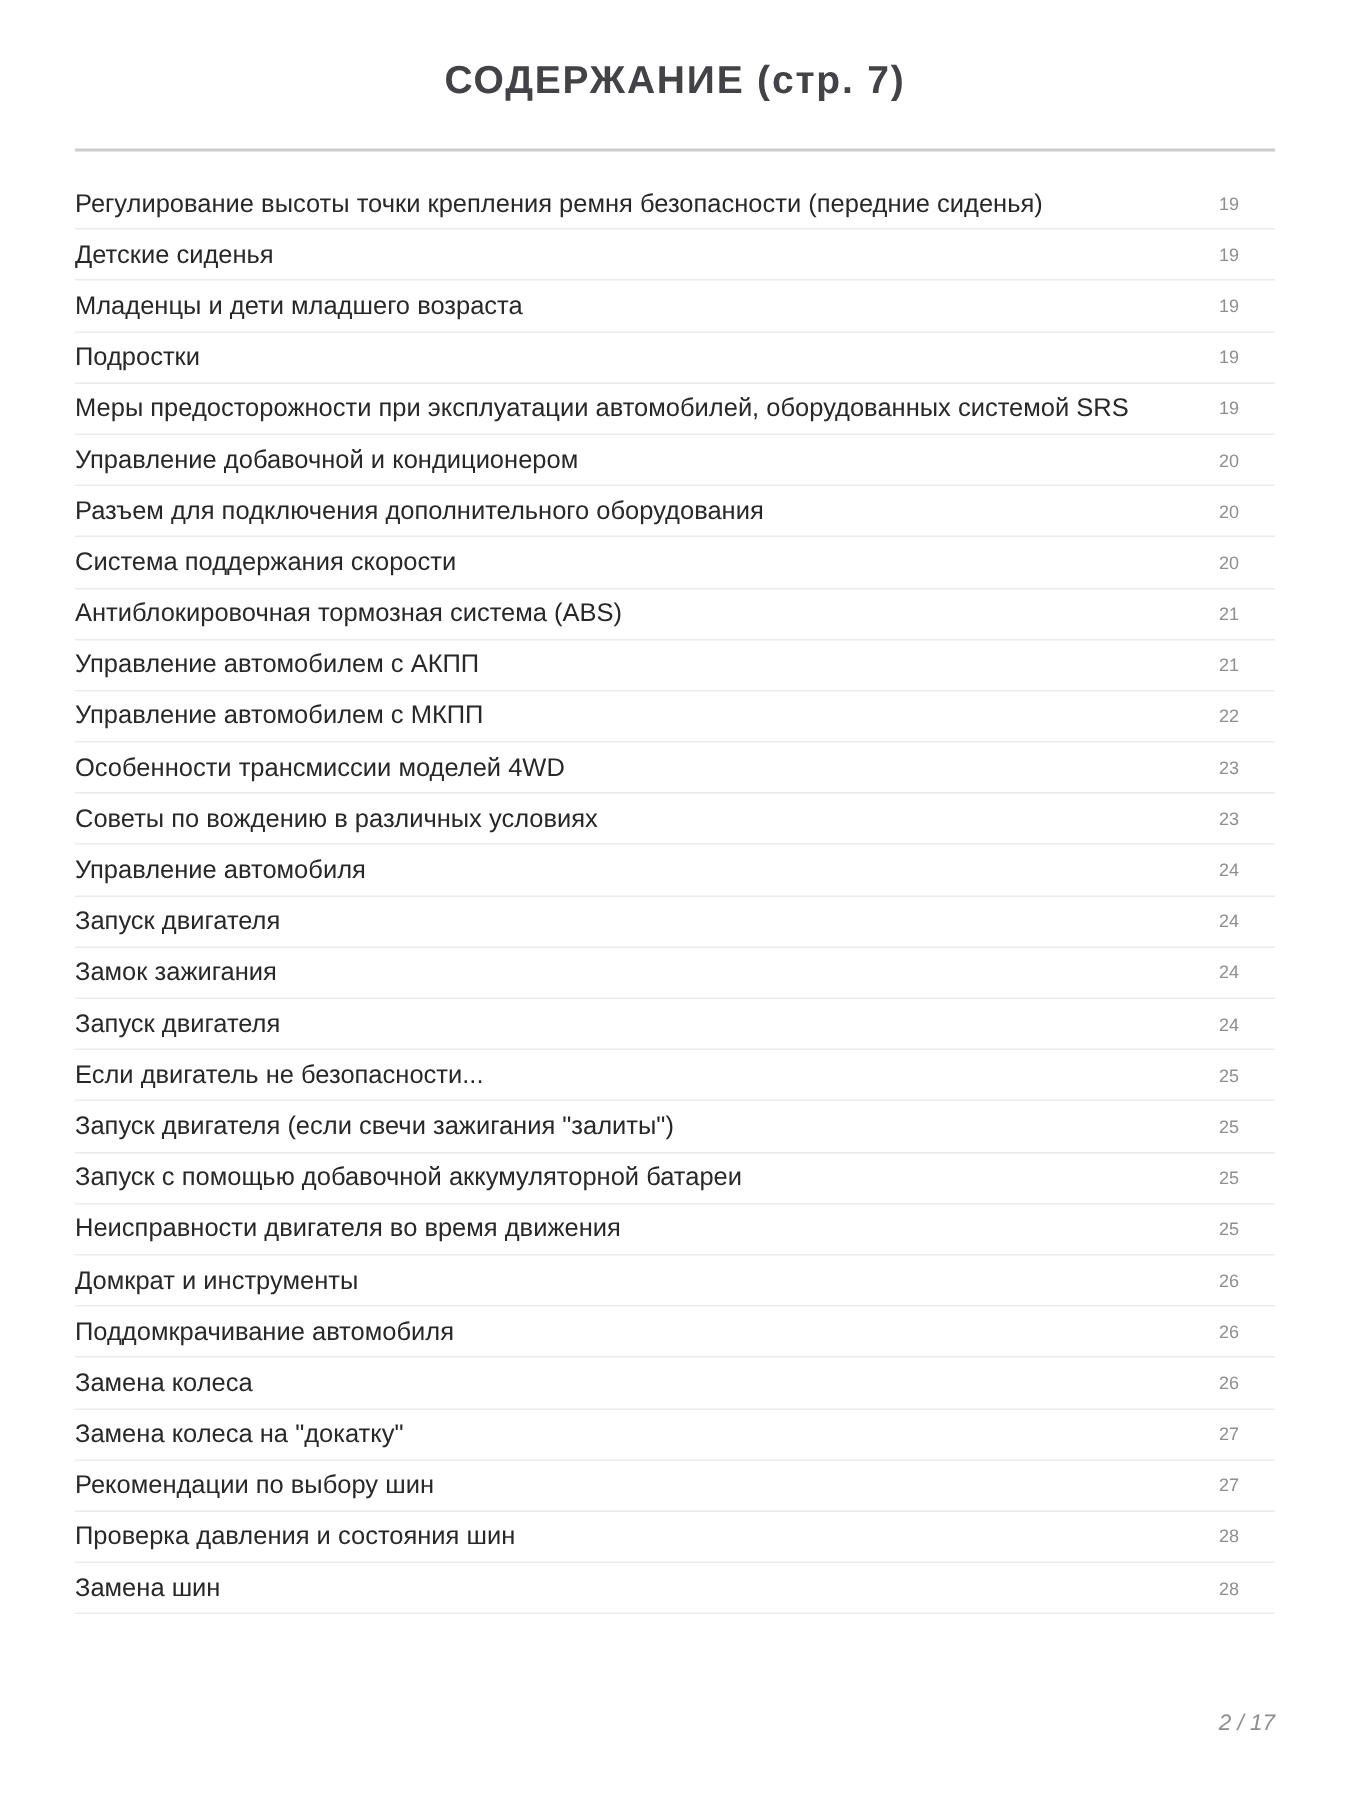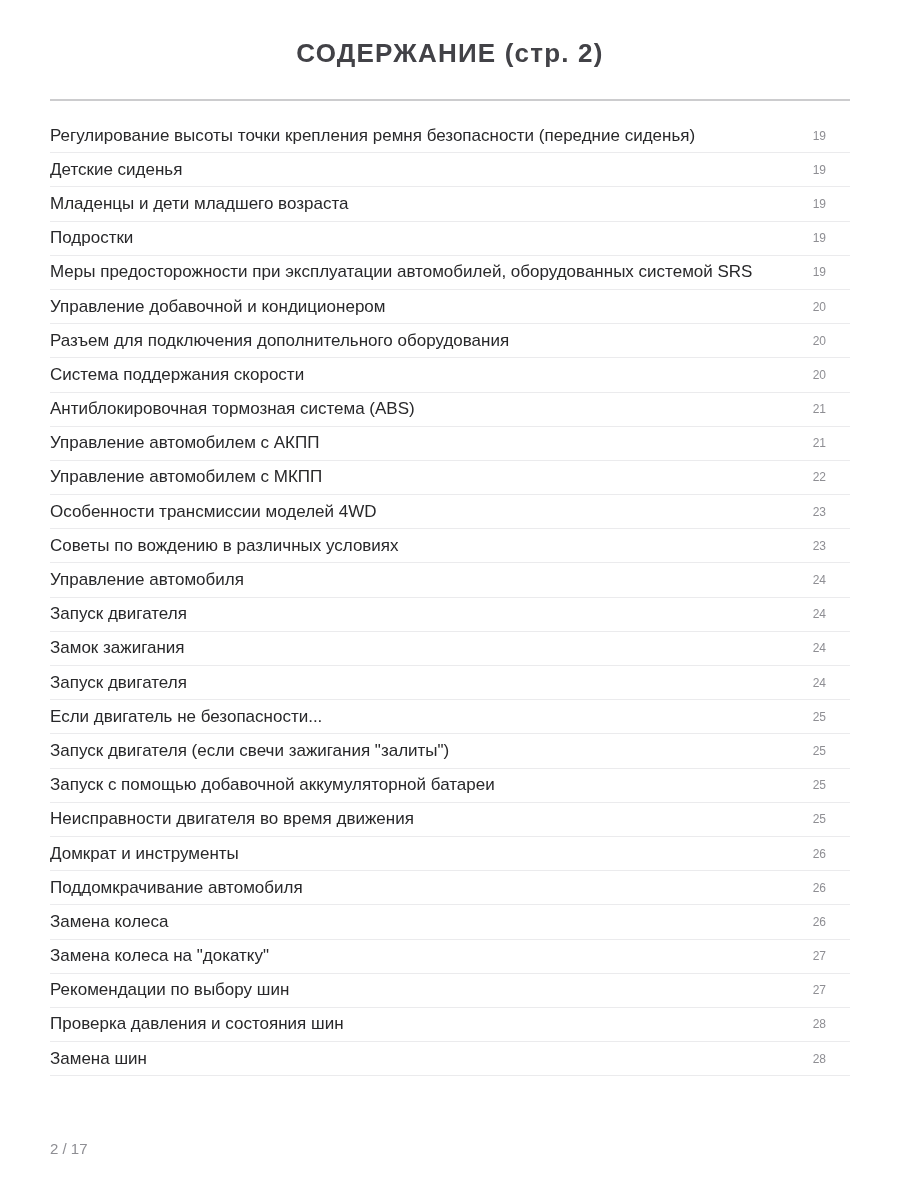--- a/index.html
+++ b/index.html
@@ -42,30 +42,31 @@
   }
   .num {
     font-size: 12px;
     color: #8e8e93;
     padding-right: 24px;
     margin-left: 10px;
     flex-shrink: 0;
   }
   .footer {
     margin-top: 64px;
-    text-align: left;
+    text-align: right;
     font-size: 15px;
     color: #8e8e93;
+    font-style: italic;
   }
 </style>
 </head>
 <body>
 
 <div class="doc">
-  <h1 class="title">СОДЕРЖАНИЕ (стр. 2)</h1>
+  <h1 class="title">СОДЕРЖАНИЕ (стр. 7)</h1>
   <div class="rule"></div>
   <div class="list" id="toc-list">
   <div class="row">
     <span class="label">Регулирование высоты точки крепления ремня безопасности (передние сиденья)</span>
     <span class="num">19</span>
   </div>
 
   <div class="row">
     <span class="label">Детские сиденья</span>
     <span class="num">19</span>

